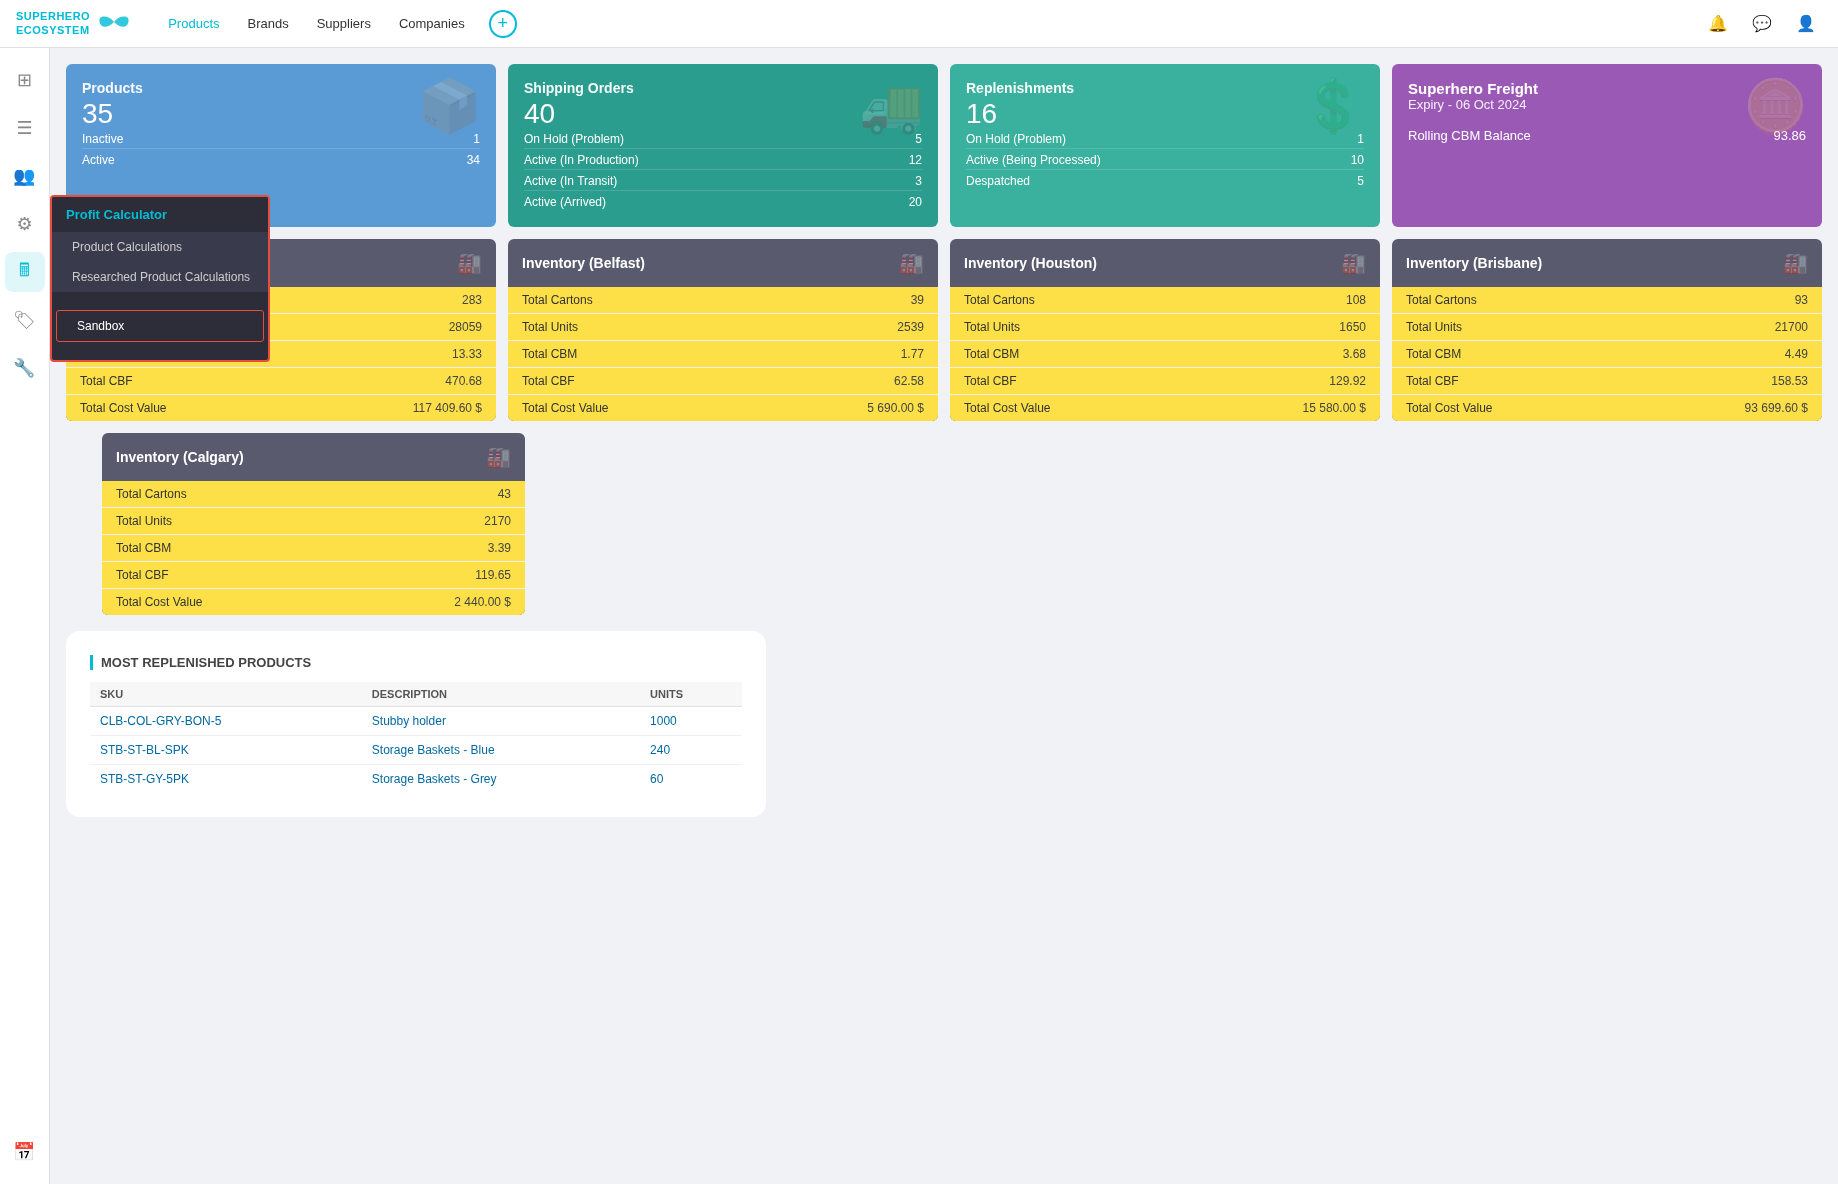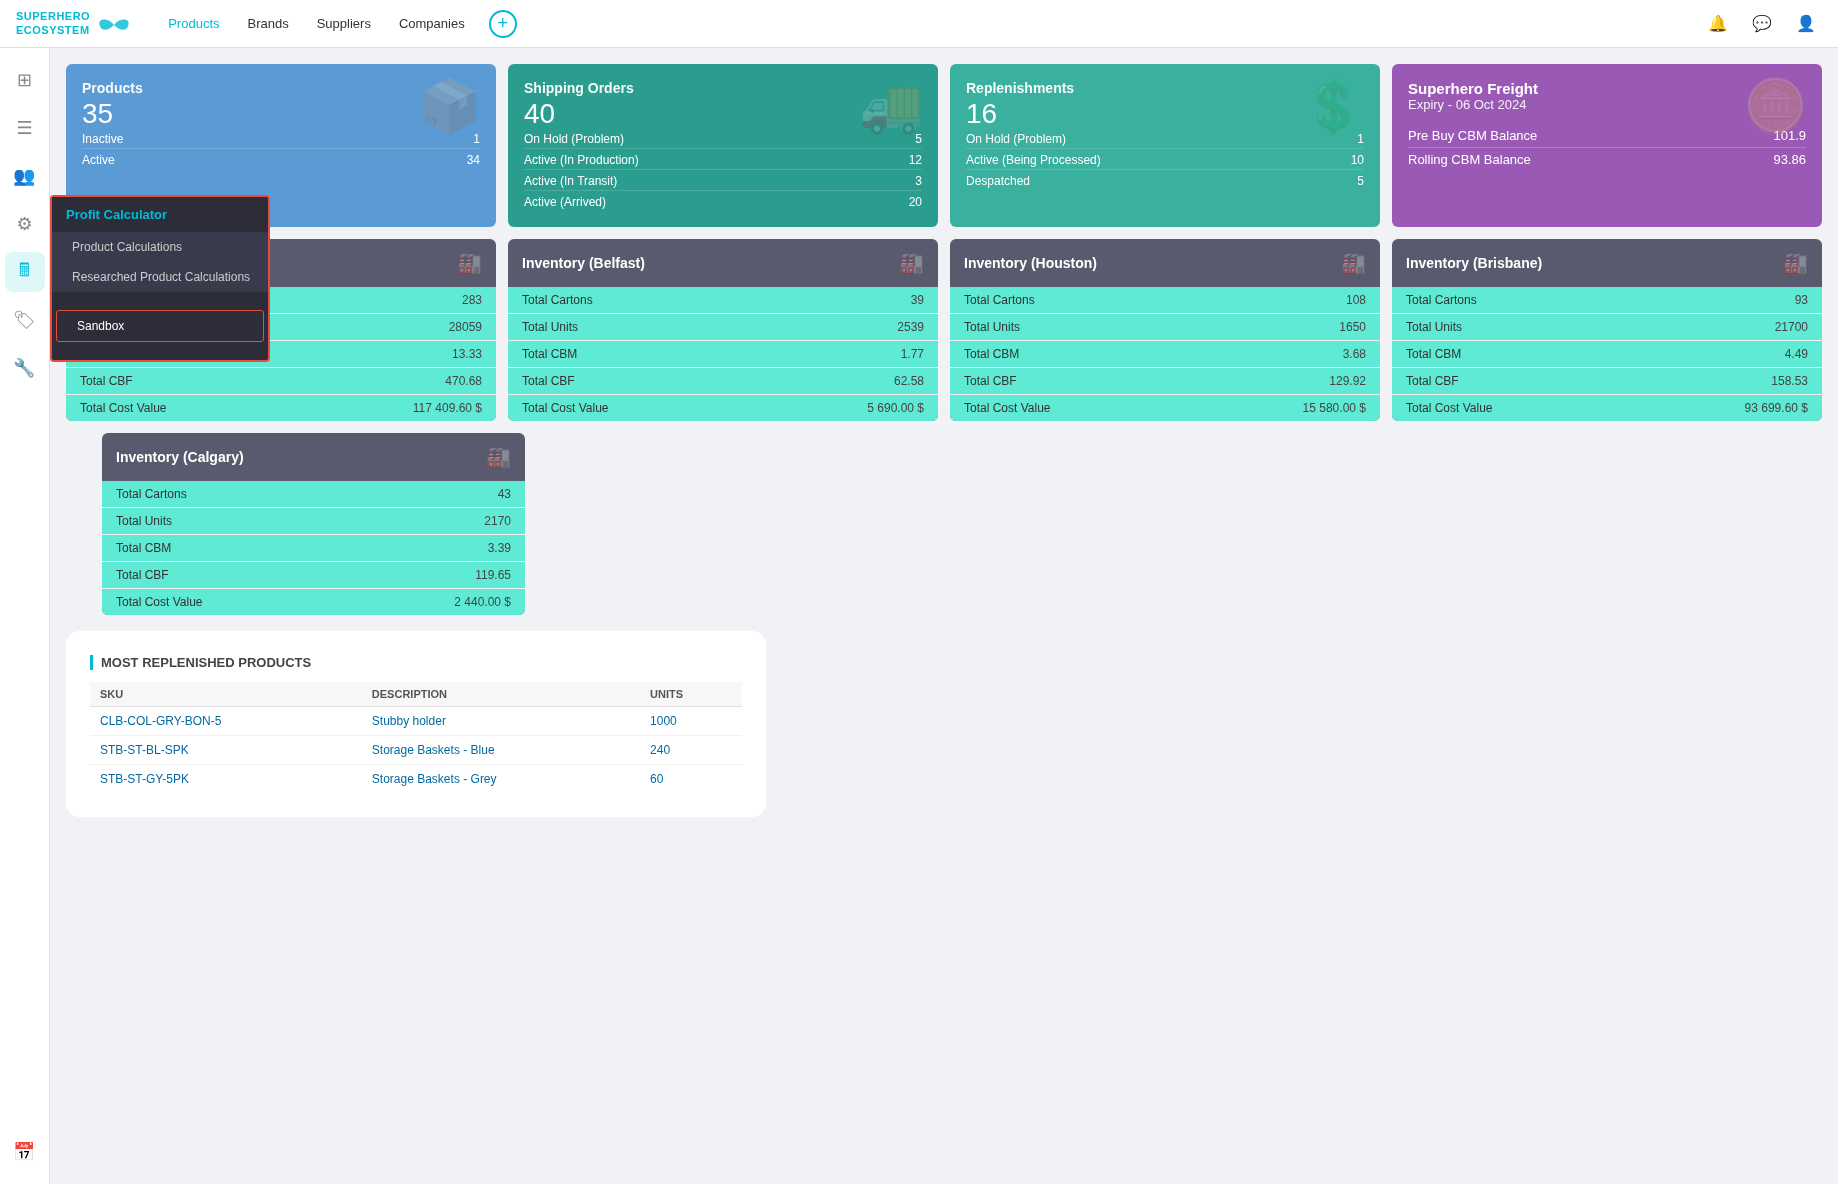--- a/index.html
+++ b/index.html
@@ -12,21 +12,21 @@
       display: flex;
       align-items: center;
       padding: 0 16px;
       border-bottom: 1px solid #e0e0e0;
       position: fixed;
       top: 0; left: 0; right: 0;
       z-index: 100;
     }
     .logo-area {
       display: flex;
-      align-items: flex-end;
+      align-items: flex-start;
       margin-right: 24px;
     }
     .logo-text {
       font-size: 11px;
       font-weight: 700;
       color: #00bcd4;
       line-height: 1.2;
       text-transform: uppercase;
       letter-spacing: 0.5px;
     }
@@ -194,21 +194,21 @@
       color: #fff;
     }
     .inv-card-header {
       padding: 12px 14px;
       display: flex;
       justify-content: space-between;
       align-items: center;
     }
     .inv-card-title { font-size: 14px; font-weight: 600; }
     .inv-card-body {
-      background: #5eead4;
+      background: #fde047;
       color: #333;
     }
     .inv-row {
       display: flex;
       justify-content: space-between;
       padding: 6px 14px;
       border-bottom: 1px solid #f0f0f0;
       font-size: 12px;
     }
     .inv-row:last-child { border-bottom: none; }
@@ -420,24 +420,20 @@
           <span>5</span>
         </div>
       </div>
     </div>
 
     <div class="freight-card">
       <div class="stat-card-bg-icon">🪙</div>
       <div class="freight-title">Superhero Freight</div>
       <div class="freight-expiry">Expiry - 06 Oct 2024</div>
       <div>
-        <div class="freight-row">
-          <span>Pre Buy CBM Balance</span>
-          <span>101.9</span>
-        </div>
         <div class="freight-row">
           <span>Rolling CBM Balance</span>
           <span>93.86</span>
         </div>
       </div>
     </div>
   </div>
 
   <div class="inventory-row">
 

